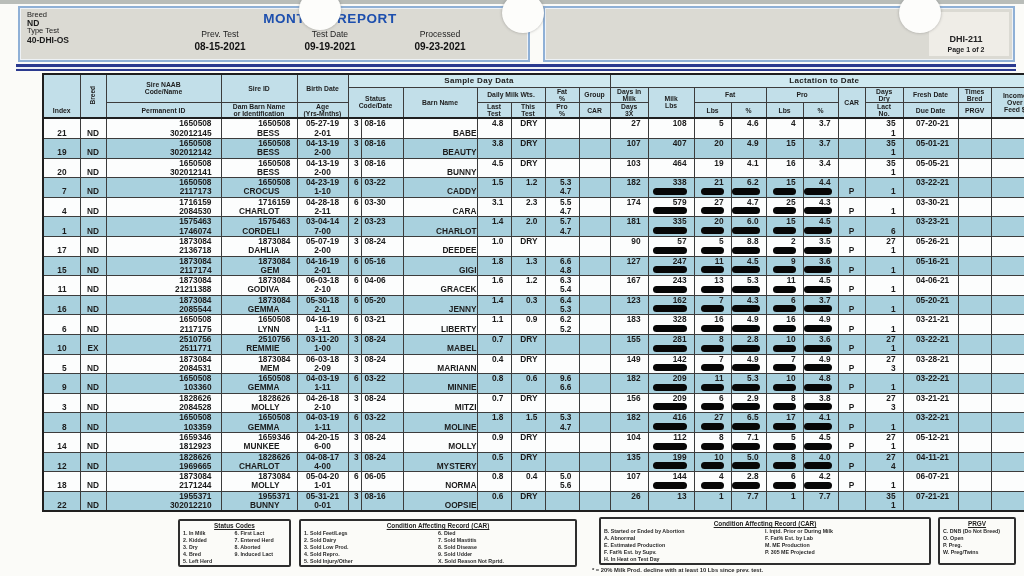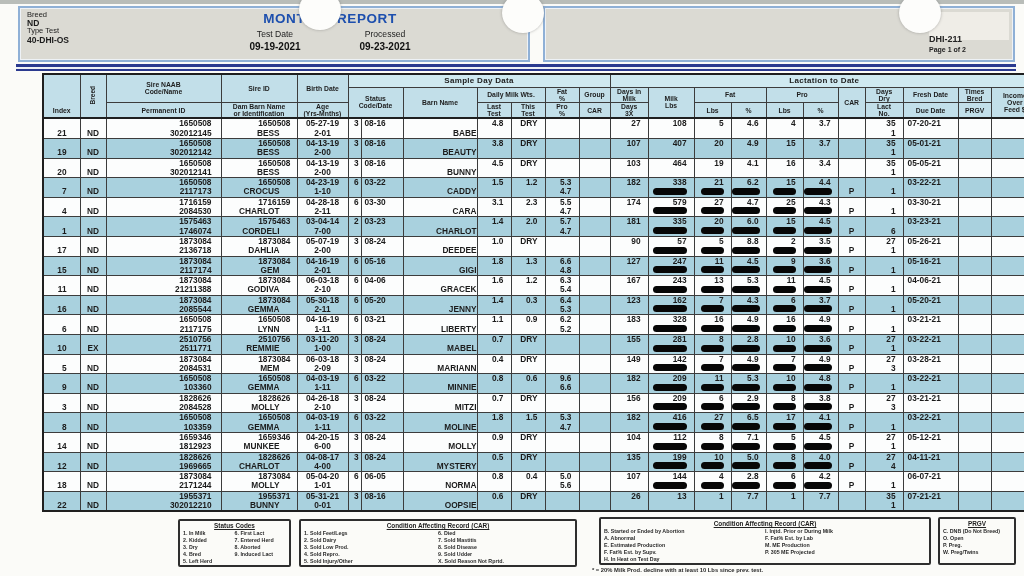--- a/index.html
+++ b/index.html
@@ -15,21 +15,21 @@
   .breed-block .val{font-weight:700;font-size:8.5px;}
   .title-block{position:absolute;left:120px;top:3px;width:380px;text-align:center;}
   .rpt-title{font-size:13.5px;font-weight:700;letter-spacing:.6px;color:#1d4fae;}
   .date-grid{display:flex;justify-content:center;margin-top:3px;}
   .date-col{width:110px;text-align:center;}
   .date-lbl{font-size:8.6px;color:#222;}
   .date-val{font-size:10px;font-weight:700;color:#111;margin-top:2px;}
   .owner-block{position:absolute;left:14px;top:4px;line-height:11.5px;}
   .herd-code{font-size:10px;font-weight:700;color:#111;}
   .owner-name,.owner-addr{font-size:10px;font-weight:700;color:#1d4fae;}
-  .form-block{position:absolute;right:4px;top:4px;width:80px;height:28px;background:#efede7;text-align:left;padding:4px 6px 0 0;box-sizing:border-box;}
+  .form-block{position:absolute;right:4px;top:4px;width:80px;height:44px;background:#efede7;text-align:center;padding:4px 6px 0 0;box-sizing:border-box;}
   .form-no{font-size:9px;font-weight:600;color:#222;margin-top:18px;}
   .page-no{font-size:7px;font-weight:700;color:#222;margin-top:2px;}
   .punch{position:absolute;width:42px;height:40px;border-radius:50%;background:#fdfdfb;box-shadow:0 0 3px rgba(90,90,90,.45);z-index:5;}
   .navy-rule{position:absolute;left:16px;top:64px;width:1000px;height:2px;border-top:3px solid #2b3a8f;border-bottom:2px solid #2b3a8f;box-sizing:content-box;background:#eef1f6;}
 
   
   .tbl-wrap{position:absolute;left:18px;top:73px;padding-left:24px;}
   table{border-collapse:collapse;table-layout:fixed;width:996px;border:2px solid #1f1f1f;}
   th,td{border:1px solid #3c3c3c;padding:0;margin:0;overflow:hidden;}
   thead th{background:#c2dfe9;font-size:6.8px;line-height:7.2px;font-weight:700;color:#1d1d1d;white-space:pre-line;text-align:center;vertical-align:middle;}
@@ -52,21 +52,21 @@
   .c-breed .l2{text-align:center;}
   .c-naab .l1,.c-naab .l2{padding-right:9px;}
   .c-sire .l1{padding-right:6px;}
   .c-sire .l2{padding-right:17px;}
   .c-birth .l1,.c-birth .l2{text-align:center;}
   .c-sc .l1{padding-right:2px;}
   .c-sd .l1{padding-left:3px;text-align:left;}
   .c-barn .l2{padding-left:4px;text-align:right;}
   .c-num .l1,.c-num .l2{padding-right:7px;}
   .c-car .l2{text-align:center;}
-  .c-fresh .l1{padding-left:4px;text-align:left;}
+  .c-fresh .l1{padding-left:4px;text-align:center;}
   .redact{display:inline-block;height:7px;border-radius:3.5px;background:#070707;vertical-align:middle;margin-top:-2px;}
   .r-milk{width:34px;}
   .r-flb{width:23px;}
   .r-fpc{width:28px;}
   .r-plb{width:23px;}
   .r-ppc{width:28px;}
 
   
   .lg-box{position:absolute;border:2px solid #2e2e2e;border-radius:2px;background:#fbfbf8;box-sizing:border-box;padding:1px 3px;}
   .lg-title{font-size:6.4px;font-weight:700;text-decoration:underline;text-align:center;color:#222;margin-bottom:1px;}
@@ -84,20 +84,24 @@
   <div class="hdr-box hdr-left">
     <div class="breed-block">
       <div>Breed</div>
       <div class="val">ND</div>
       <div>Type Test</div>
       <div class="val">40-DHI-OS</div>
     </div>
     <div class="title-block">
       <div class="rpt-title">MONTHLY REPORT</div>
       <div class="date-grid">
+        <div class="date-col">
+          <div class="date-lbl">Prev. Test</div>
+          <div class="date-val">08-15-2021</div>
+        </div>
         <div class="date-col">
           <div class="date-lbl">Test Date</div>
           <div class="date-val">09-19-2021</div>
         </div>
         <div class="date-col">
           <div class="date-lbl">Processed</div>
           <div class="date-val">09-23-2021</div>
         </div>
       </div>
     </div>

